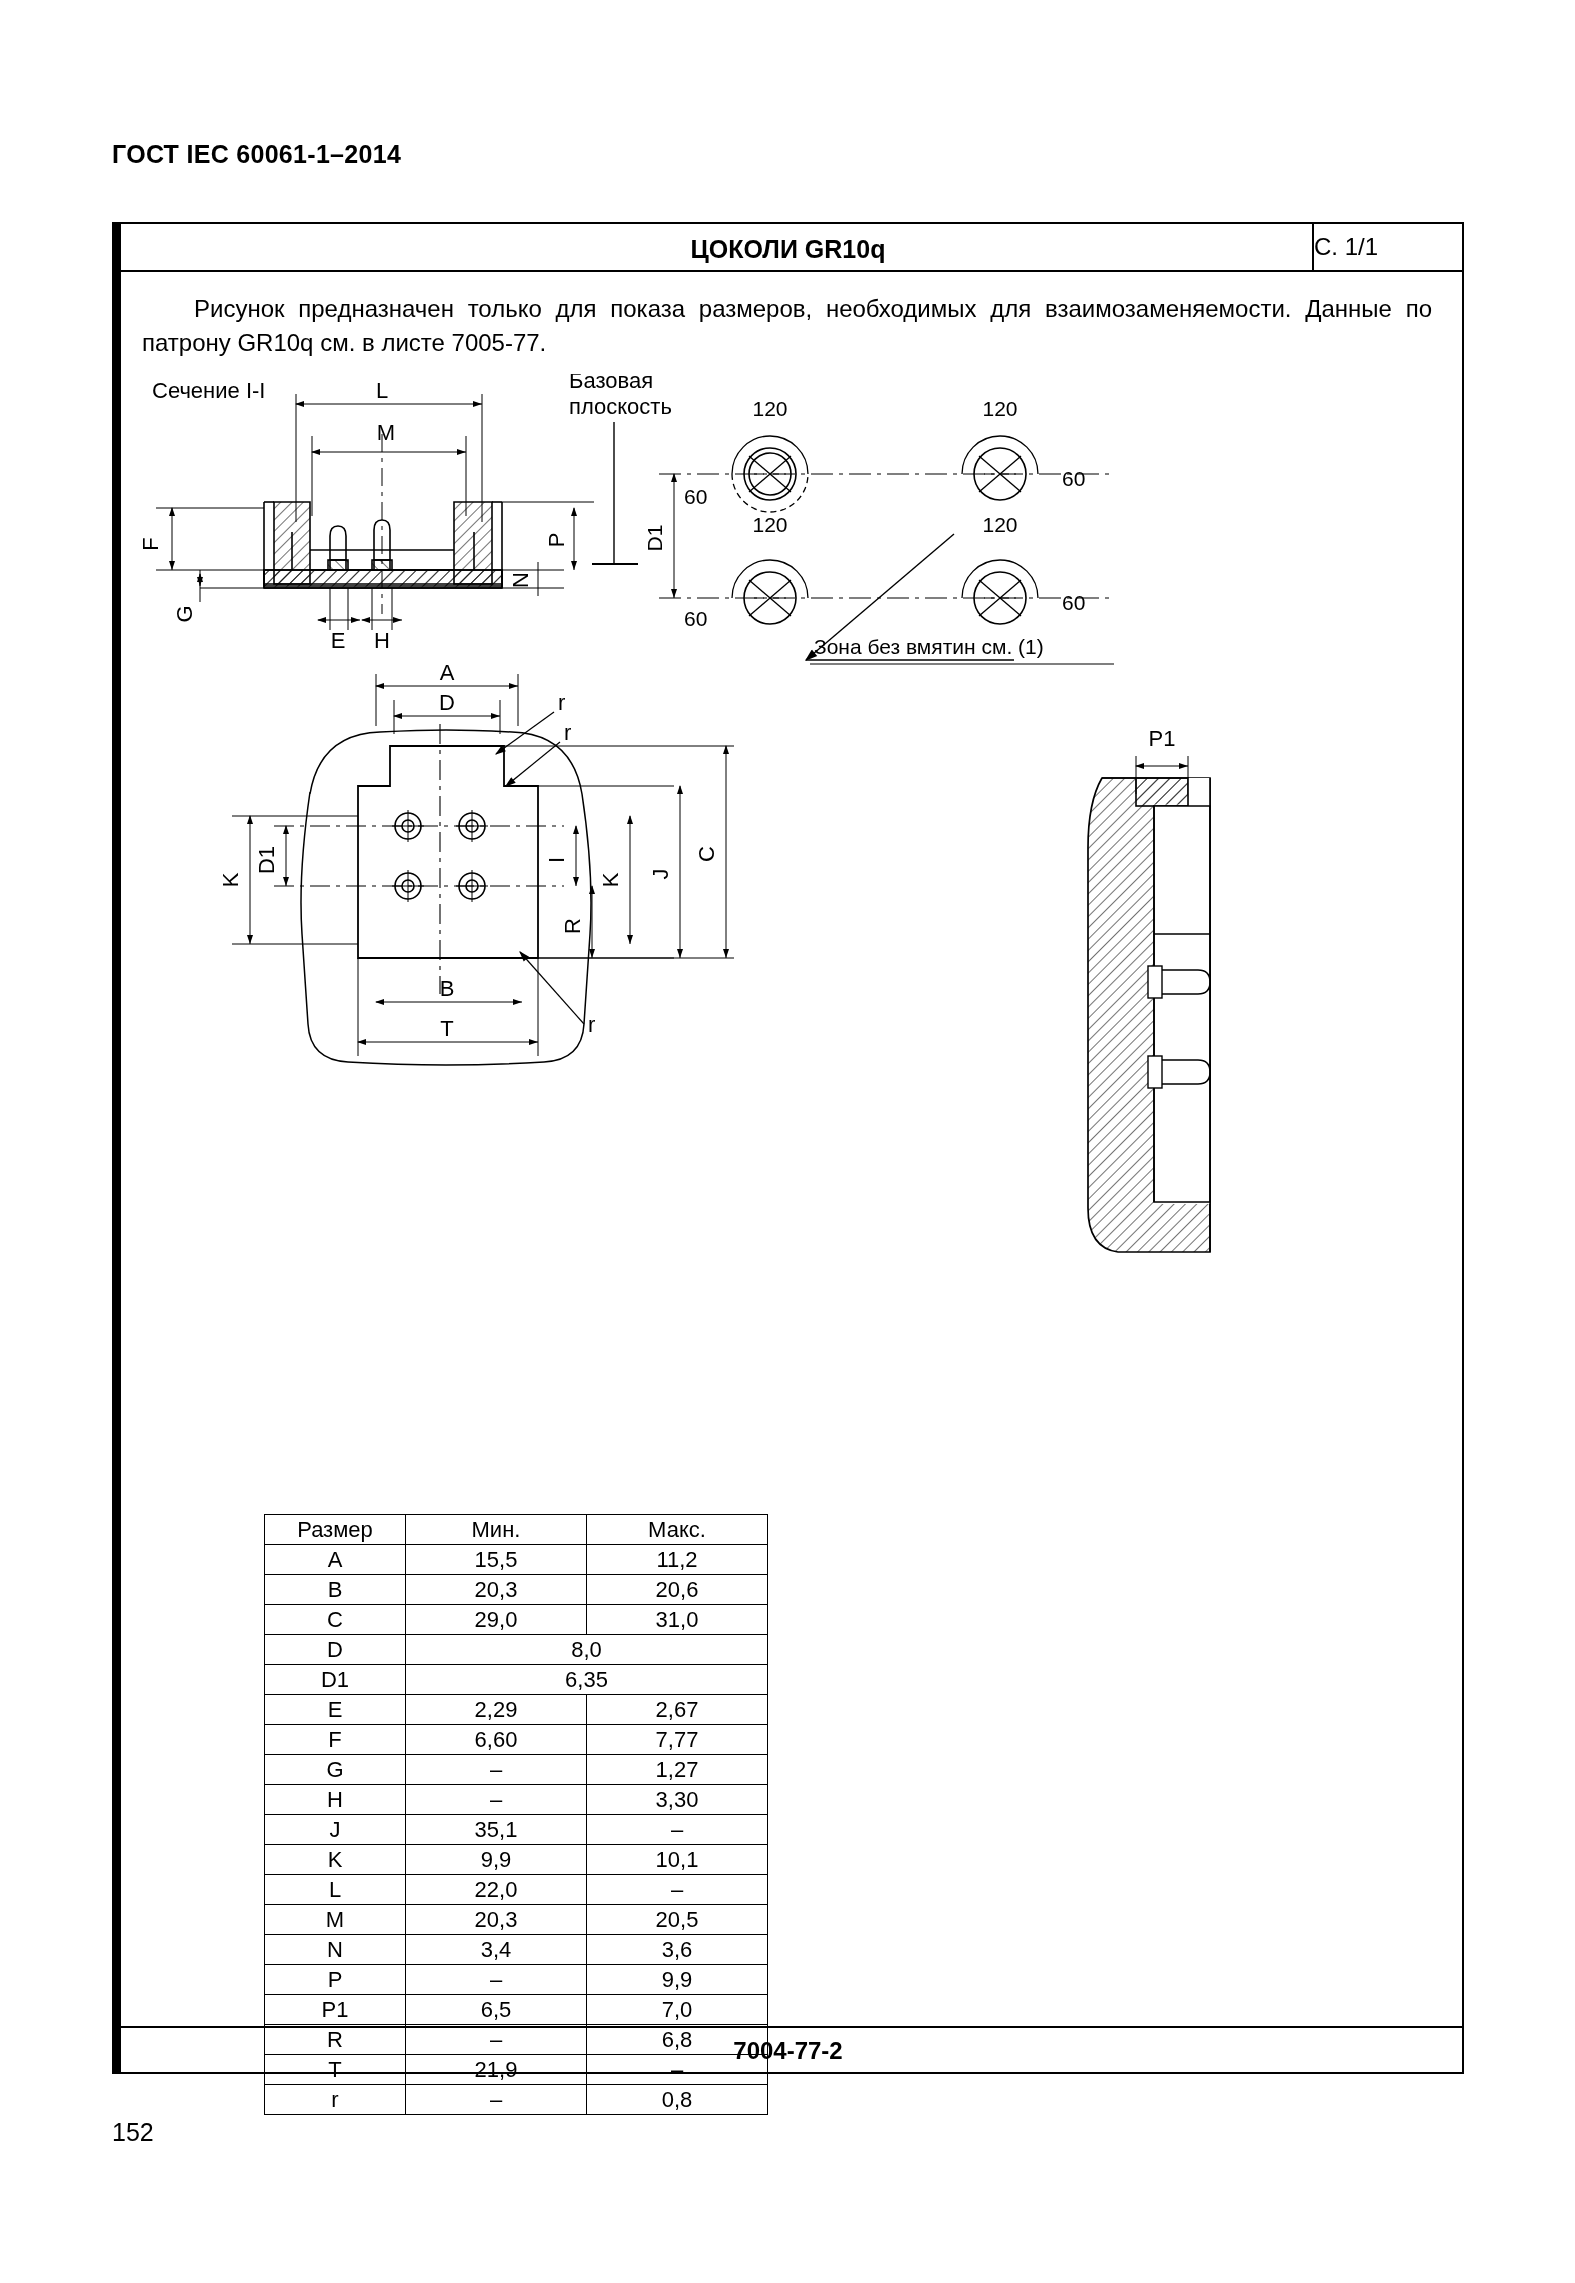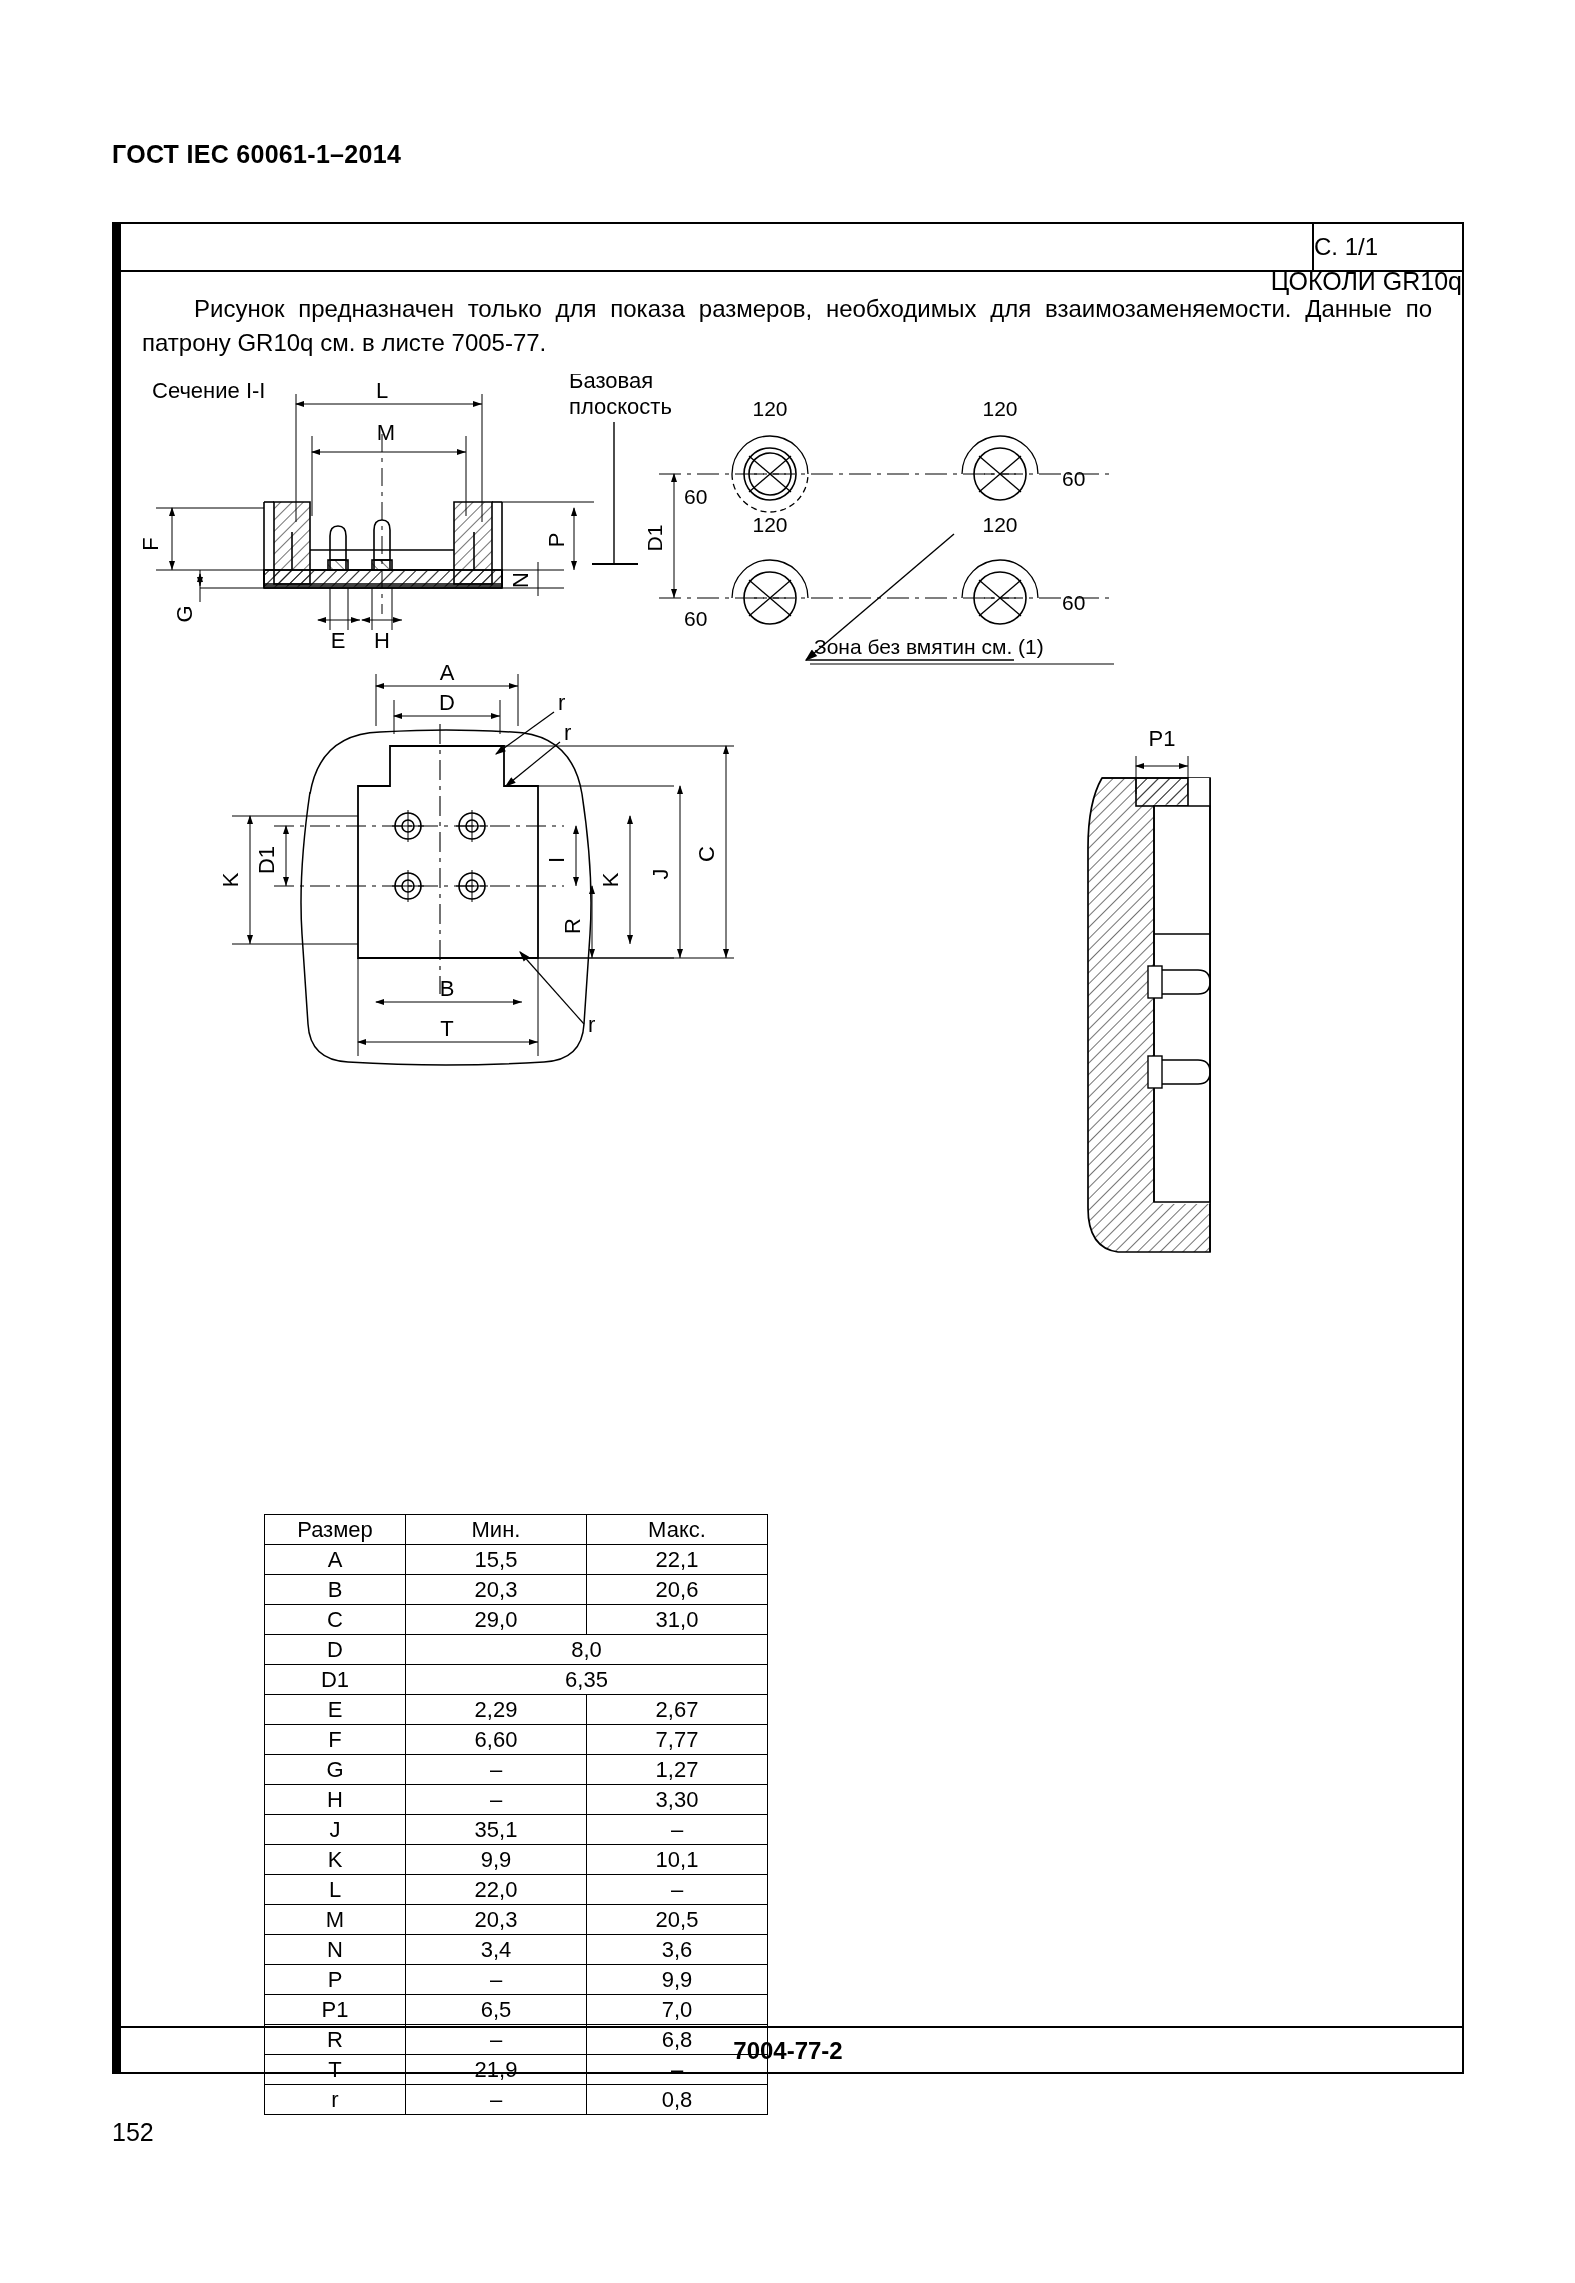--- a/index.html
+++ b/index.html
@@ -31,22 +31,22 @@
   }
   .frame-spine{
     position:absolute;left:112px;top:222px;
     width:9px;height:1852px;background:#000;
   }
   .title-bar{
     position:absolute;left:0;top:0;width:100%;height:48px;
     border-bottom:2px solid #000;box-sizing:border-box;
   }
   .title-bar .t{
-    position:absolute;left:0;right:0;top:11px;text-align:right;
-    font-size:25px;font-weight:normal;margin-top:32px;
+    position:absolute;left:0;right:0;top:11px;text-align:center;
+    font-size:25px;font-weight:bold;
   }
   .title-bar .pnum{
     position:absolute;right:0;top:0;width:150px;height:100%;
     border-left:2px solid #000;box-sizing:border-box;
     font-size:24px;text-align:left;line-height:46px;
   }
   .intro{
     position:absolute;left:28px;top:68px;width:1290px;
     font-size:24px;line-height:34px;text-align:justify;
   }
@@ -366,21 +366,21 @@
         <tr>
           <th class="c-name">Размер</th>
           <th class="c-min">Мин.</th>
           <th class="c-max">Макс.</th>
         </tr>
       </thead>
       <tbody id="table-body">
           <tr>
             <td>A</td>
             <td>15,5</td>
-            <td>22,1</td>
+            <td>11,2</td>
           </tr>
           <tr>
             <td>B</td>
             <td>20,3</td>
             <td>20,6</td>
           </tr>
           <tr>
             <td>C</td>
             <td>29,0</td>
             <td>31,0</td>

